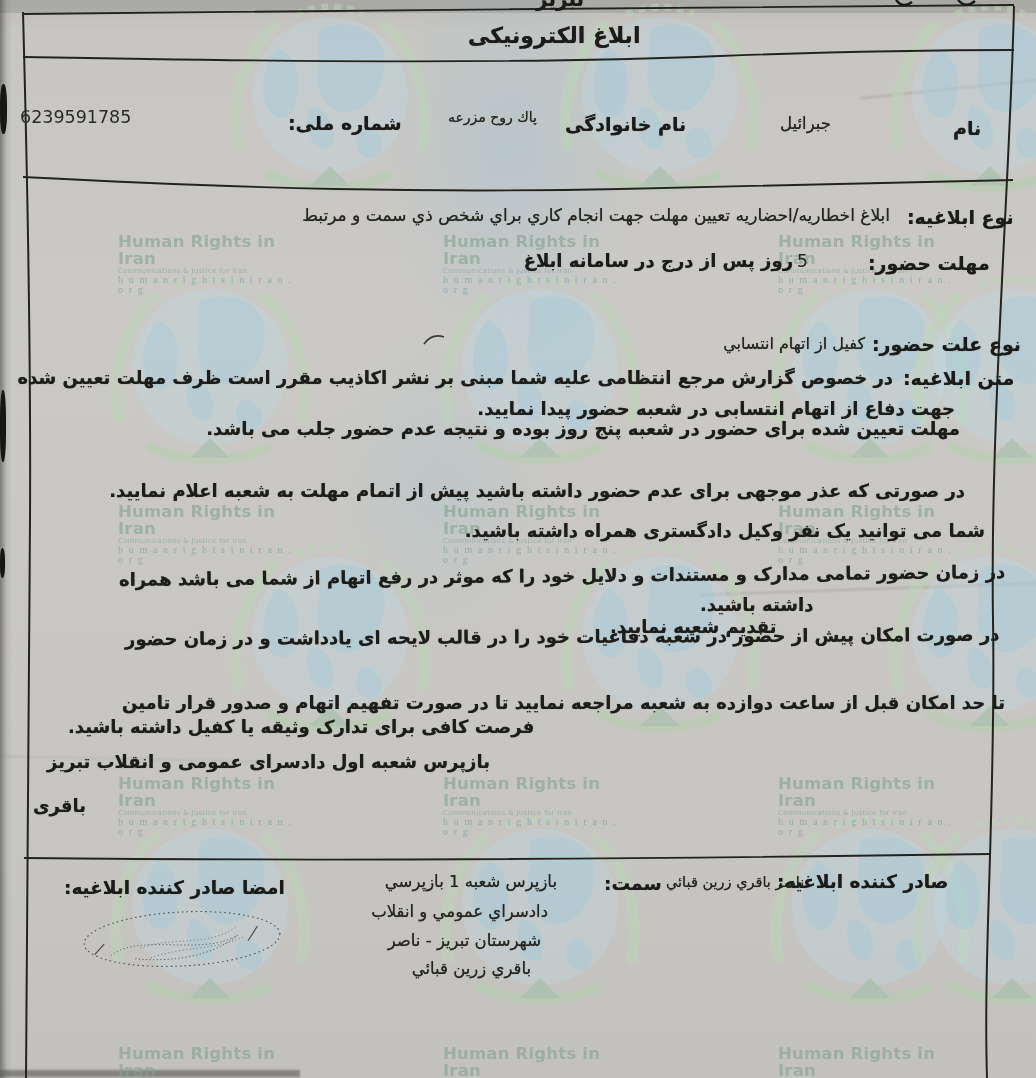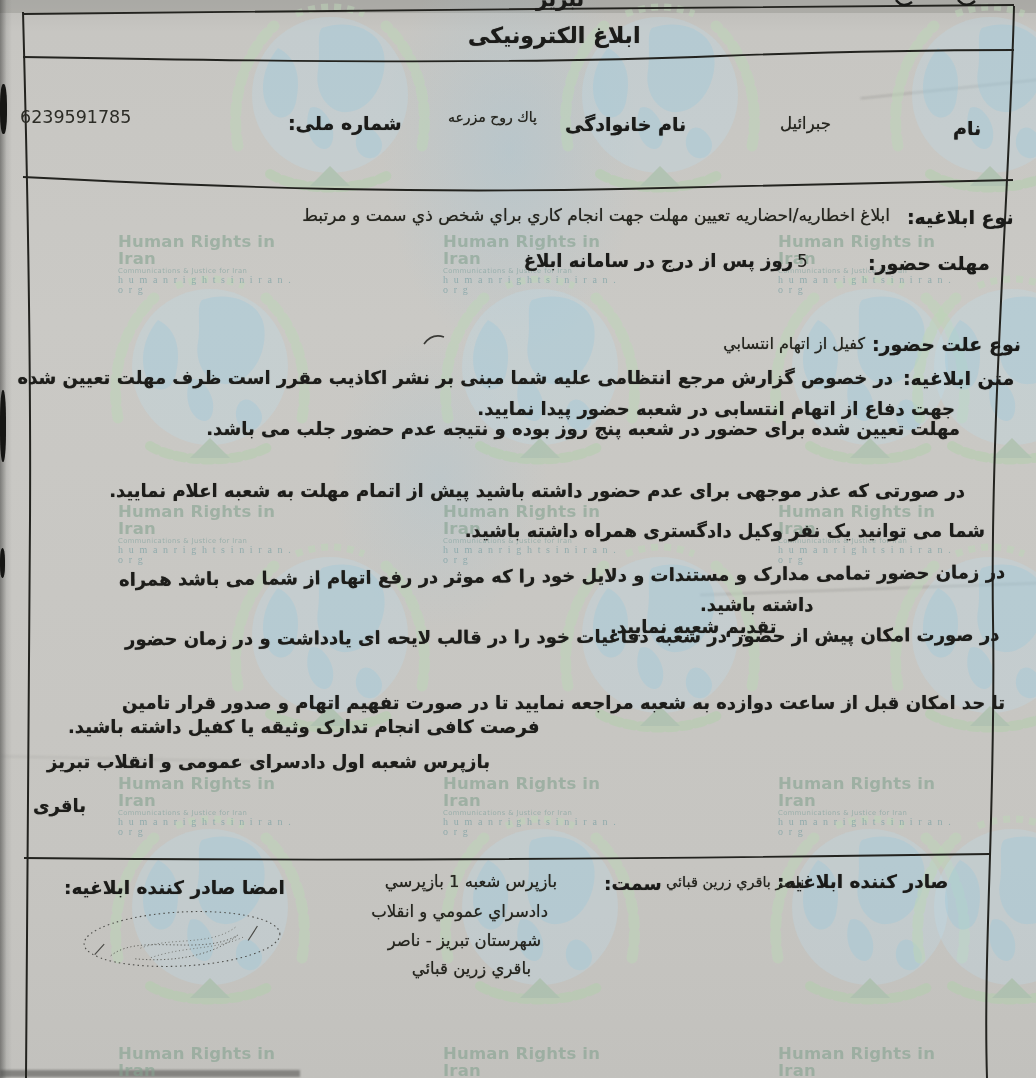--- a/index.html
+++ b/index.html
@@ -191,21 +191,21 @@
   <div class="fa body-line" style="right:143px;top:367px;">در خصوص گزارش مرجع انتظامی علیه شما مبنی بر نشر اکاذیب مقرر است ظرف مهلت تعیین شده</div>
   <div class="fa body-line" style="right:81px;top:398px;">جهت دفاع از اتهام انتسابی در شعبه حضور پیدا نمایید.</div>
   <div class="fa body-line" style="right:76px;top:418px;">مهلت تعیین شده برای حضور در شعبه پنج روز بوده و نتیجه عدم حضور جلب می باشد.</div>
   <div class="fa body-line" style="right:71px;top:480px;">در صورتی که عذر موجهی برای عدم حضور داشته باشید پیش از اتمام مهلت به شعبه اعلام نمایید.</div>
   <div class="fa body-line" style="right:51px;top:520px;">شما می توانید یک نفر وکیل دادگستری همراه داشته باشید.</div>
   <div class="fa body-line" style="right:31px;top:565px;transform:rotate(-.5deg);">در زمان حضور تمامی مدارک و مستندات و دلایل خود را که موثر در رفع اتهام از شما می باشد همراه</div>
   <div class="fa body-line" style="left:700px;top:594px;">داشته باشید.</div>
   <div class="fa body-line" style="right:36px;top:626px;transform:rotate(-.3deg);">در صورت امکان پیش از حضور در شعبه دفاعیات خود را در قالب لایحه ای یادداشت و در زمان حضور</div>
   <div class="fa body-line" style="left:610px;top:616px;">تقدیم شعبه نمایید.</div>
   <div class="fa body-line" style="right:31px;top:692px;">تا حد امکان قبل از ساعت دوازده به شعبه مراجعه نمایید تا در صورت تفهیم اتهام و صدور قرار تامین</div>
-  <div class="fa body-line" style="left:68px;top:716px;">فرصت کافی انجام تدارک وثیقه یا کفیل داشته باشید.</div>
+  <div class="fa body-line" style="left:68px;top:716px;">فرصت کافی برای تدارک وثیقه یا کفیل داشته باشید.</div>
 
   <div class="fa body-line" style="left:47px;top:751px;">بازپرس شعبه اول دادسرای عمومی و انقلاب تبریز</div>
   <div class="fa body-line" style="left:33px;top:795px;">باقری</div>
 
   <div class="fa lbl" style="left:777px;top:871px;font-size:18.5px;">صادر کننده ابلاغیه:</div>
   <div class="fa val" style="left:666px;top:874px;font-size:14.5px;">ناصر باقري زرین قبائي</div>
   <div class="fa lbl" style="left:604px;top:873px;font-size:18.5px;">سمت:</div>
   <div class="fa val" style="right:479px;top:872px;font-size:16.5px;">بازپرس شعبه 1 بازپرسي</div>
   <div class="fa val" style="right:488px;top:902px;font-size:16.5px;">دادسراي عمومي و انقلاب</div>
   <div class="fa val" style="right:495px;top:931px;font-size:16.5px;">شهرستان تبریز - ناصر</div>

